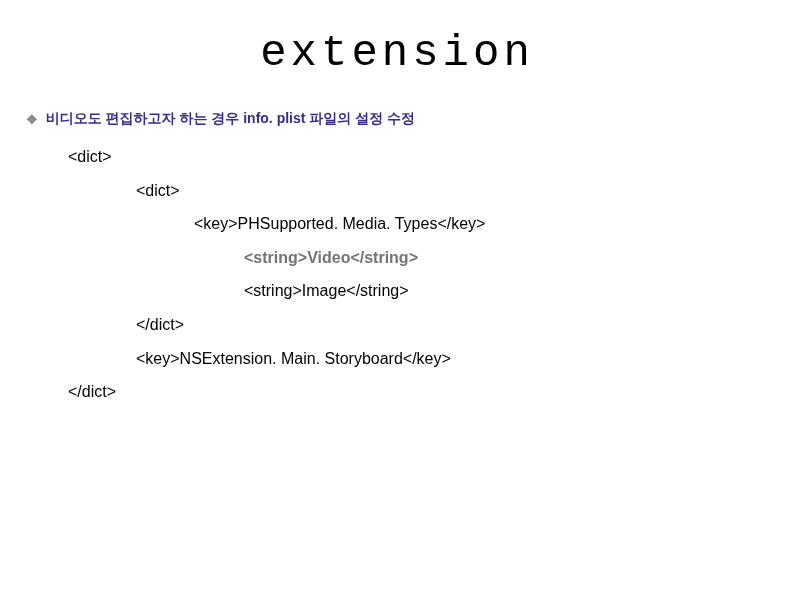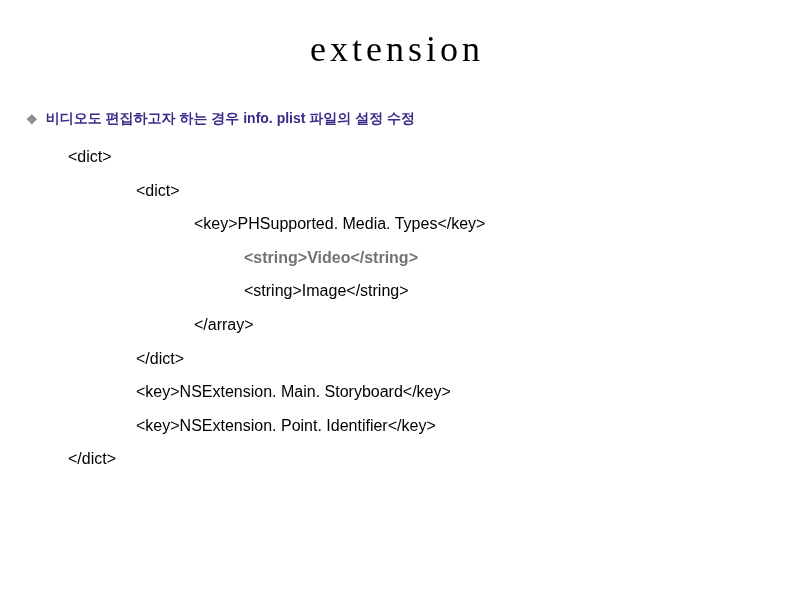--- a/index.html
+++ b/index.html
@@ -6,22 +6,22 @@
     margin: 0;
     padding: 0;
     width: 794px;
     height: 595px;
     background: #ffffff;
     font-family: Arial, "Malgun Gothic", sans-serif;
     color: #000000;
     position: relative;
   }
   .title {
-    font-family: Liberation Serif, serif;
-    font-size: 36px;
+    font-family: Liberation Mono, monospace;
+    font-size: 44px;
     letter-spacing: 4px;
     text-align: center;
     margin-top: 28px;
     font-weight: normal;
   }
   .content {
     position: absolute;
     left: 26px;
     top: 110px;
   }
@@ -60,19 +60,17 @@
     <span class="diamond">❖</span>
     <span>비디오도 편집하고자 하는 경우 info. plist 파일의 설정 수정</span>
   </div>
 
   <div class="code-block">
     <div class="i1">&lt;dict&gt;</div>
     <div class="i2">&lt;dict&gt;</div>
     <div class="i3">&lt;key&gt;PHSupported. Media. Types&lt;/key&gt;</div>
     <div class="i4 red-bold">&lt;string&gt;Video&lt;/string&gt;</div>
     <div class="i4">&lt;string&gt;Image&lt;/string&gt;</div>
-    <div class="i3">&lt;/array&gt;</div>
     <div class="i2">&lt;/dict&gt;</div>
     <div class="i2">&lt;key&gt;NSExtension. Main. Storyboard&lt;/key&gt;</div>
-    <div class="i2">&lt;key&gt;NSExtension. Point. Identifier&lt;/key&gt;</div>
     <div class="i1">&lt;/dict&gt;</div>
   </div>
 </div>
 
 </body></html>

